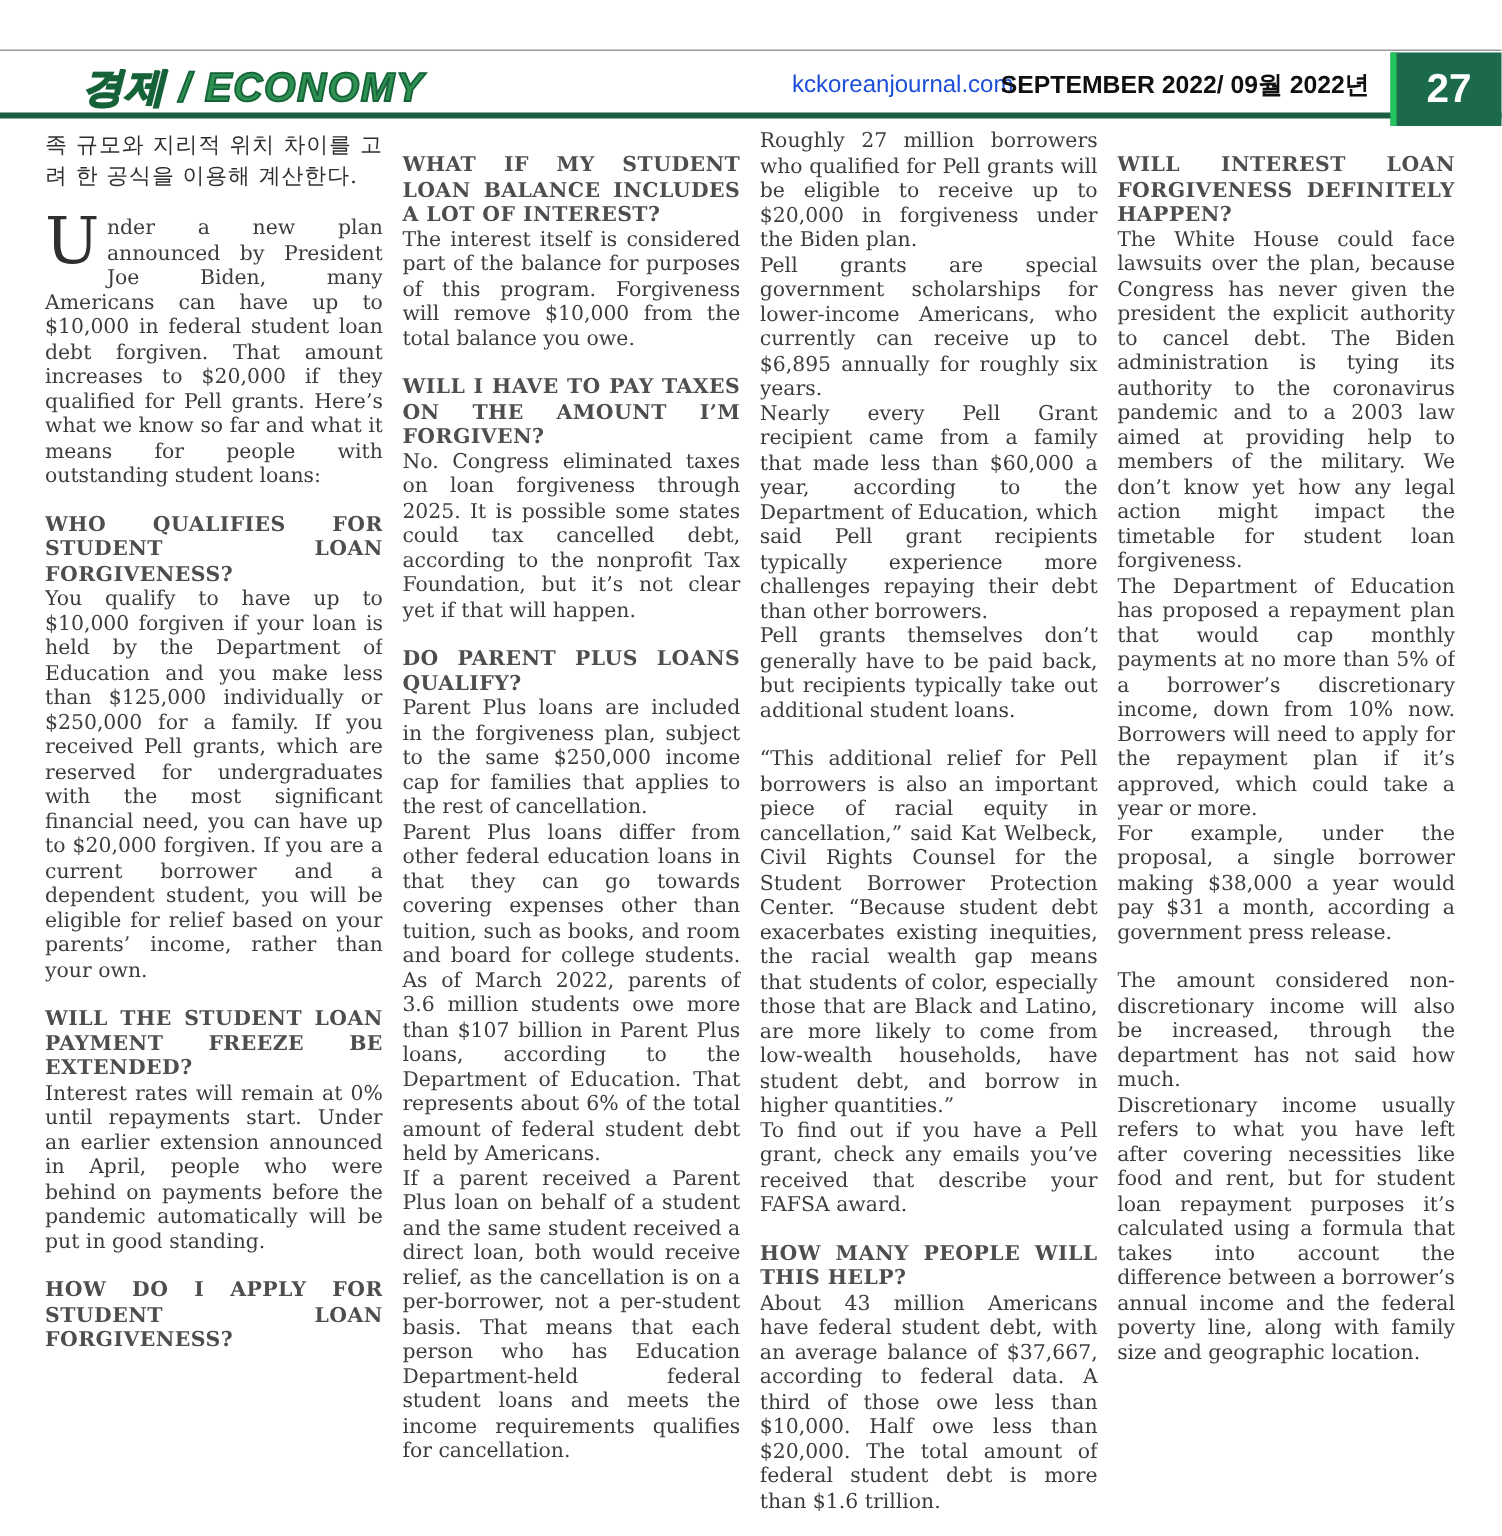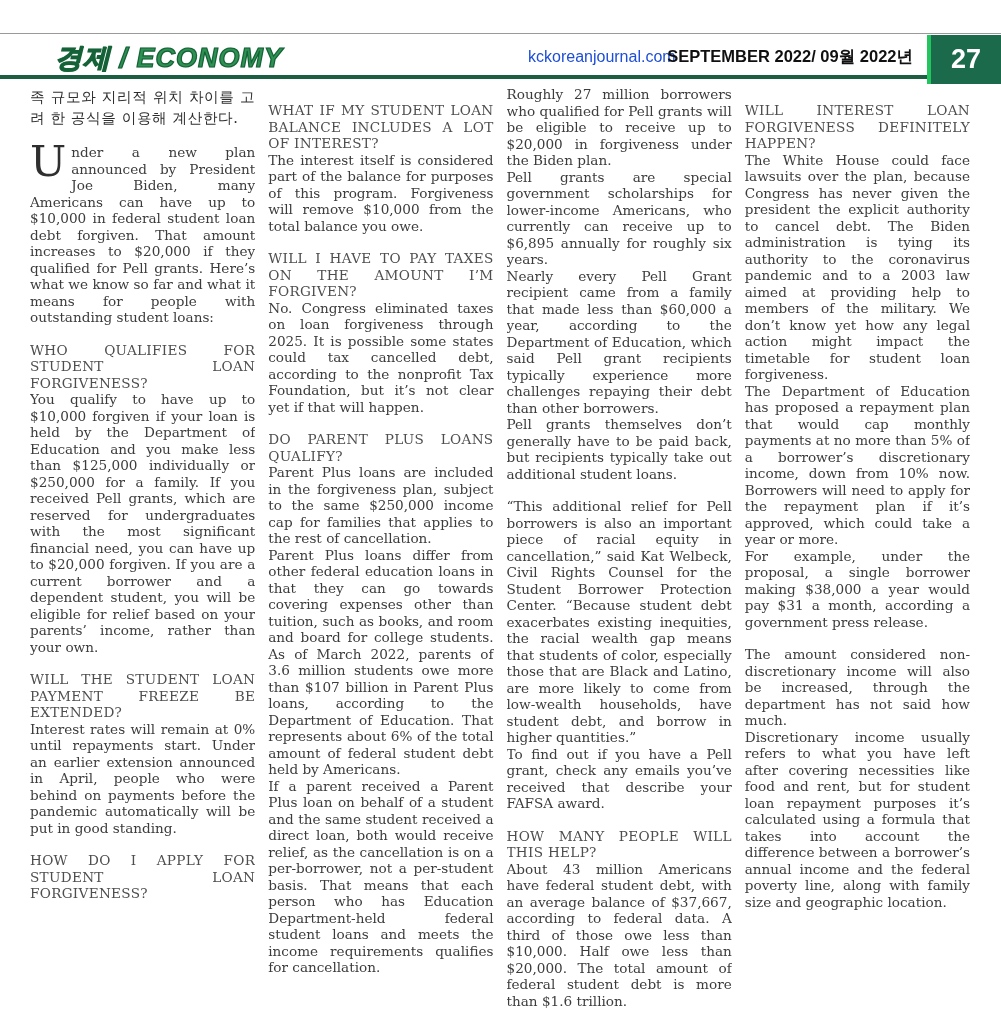--- a/index.html
+++ b/index.html
@@ -22,21 +22,21 @@
         background:var(--rule-green);}
   .pagebox{position:absolute;right:0;top:35px;width:70px;height:49px;
         background:var(--box-green);border-left:4px solid #22c55e;
         color:#fff;font-family:"Liberation Sans", sans-serif;font-weight:bold;
         font-size:27px;display:flex;align-items:center;justify-content:center;}
   .columns{position:absolute;top:86px;left:30px;right:31px;bottom:14px;
         display:flex;gap:13px;}
   .col{flex:1 1 0;min-width:0;text-align:justify;font-size:13.6px;
         line-height:16.5px;overflow:hidden;hyphens:auto;overflow-wrap:break-word;}
   .para{margin:0;}
-  .heading{margin:16px 0 0;font-size:13.6px;font-weight:normal;
+  .heading{margin:16px 0 0;font-size:13.6px;font-weight:bold;
         color:#4e4e4e;letter-spacing:0.3px;line-height:16.5px;}
   .korean{margin:0 0 16px;font-size:14.6px;letter-spacing:0.6px;
         color:#2e2e2e;line-height:21px;}
   .spacer{height:16px;}
   .dropcap{float:left;font-size:43px;line-height:33px;padding:1px 5px 0 0;
         color:#2f2f2f;}
 </style>
 </head>
 <body>
 

